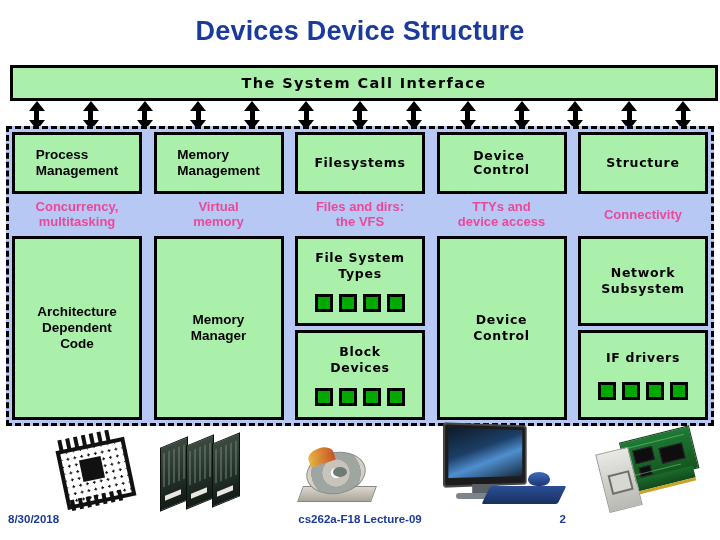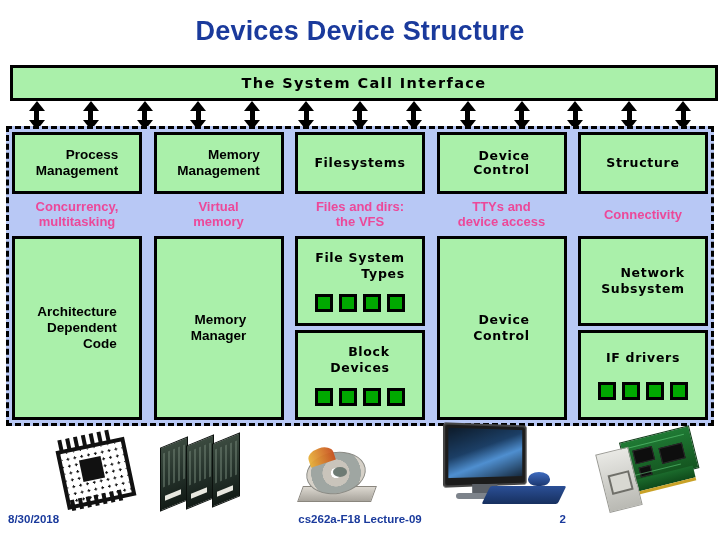--- a/index.html
+++ b/index.html
@@ -124,21 +124,21 @@
 
   
   .head-box {
     height: 62px;
     box-sizing: border-box;
     background: #aaf0aa;
     border: 3px solid #000;
     display: flex;
     align-items: center;
     justify-content: center;
-    text-align: right;
+    text-align: left;
     padding: 2px 3px;
   }
   .head-box .label {
     font-family: "Liberation Sans", sans-serif;
     font-size: 13.5px;
     font-weight: bold;
     color: #000;
     line-height: 1.15;
   }
   .head-box.comic .label {
@@ -169,21 +169,21 @@
     gap: 4px;
   }
   .body-box {
     box-sizing: border-box;
     background: #aaf0aa;
     border: 3px solid #000;
     display: flex;
     flex-direction: column;
     align-items: center;
     justify-content: center;
-    text-align: right;
+    text-align: center;
     padding: 4px 3px;
     flex: 1;
   }
   .body-box .label {
     font-family: "Liberation Sans", sans-serif;
     font-size: 13.5px;
     font-weight: bold;
     color: #000;
     line-height: 1.18;
   }

